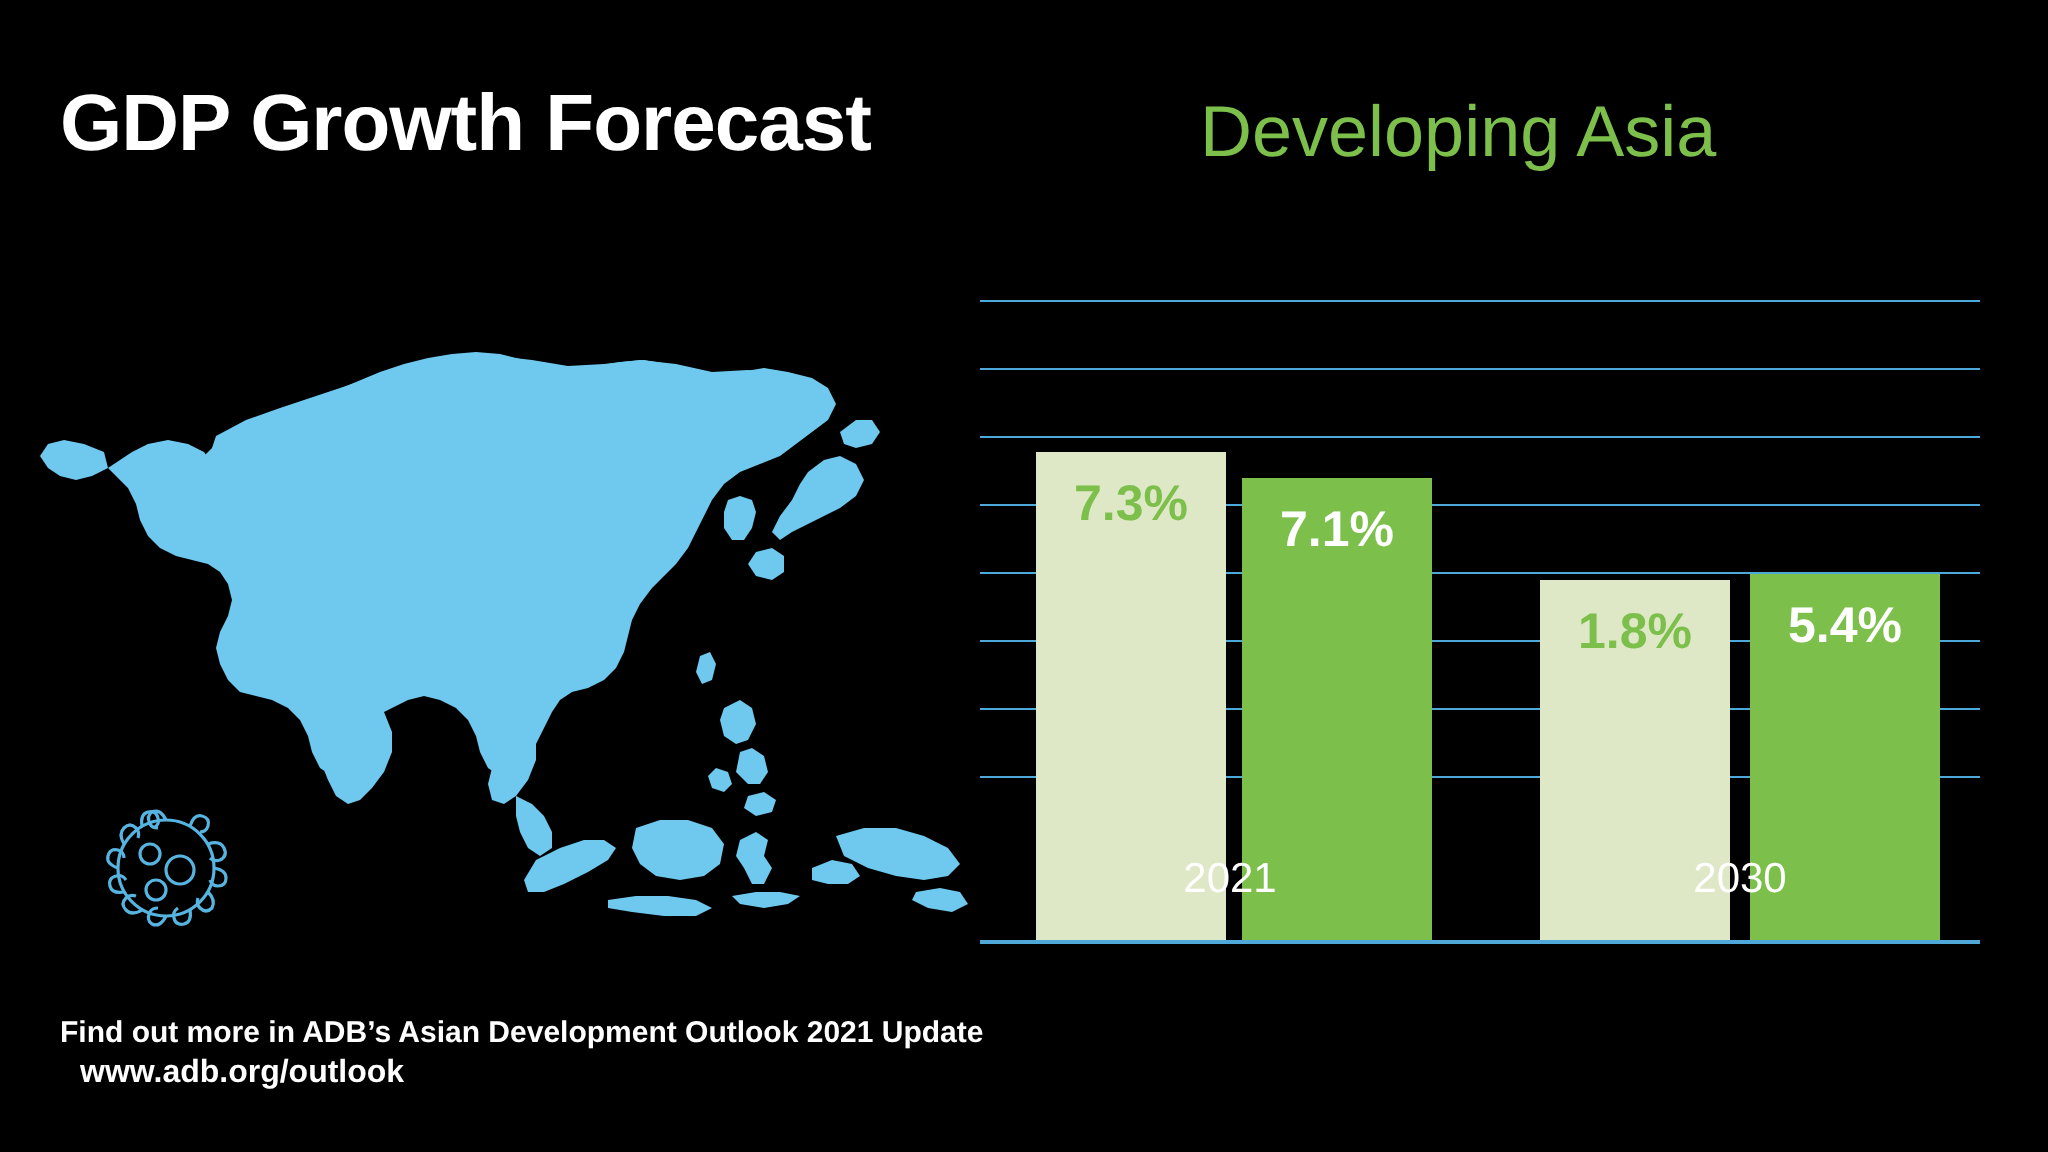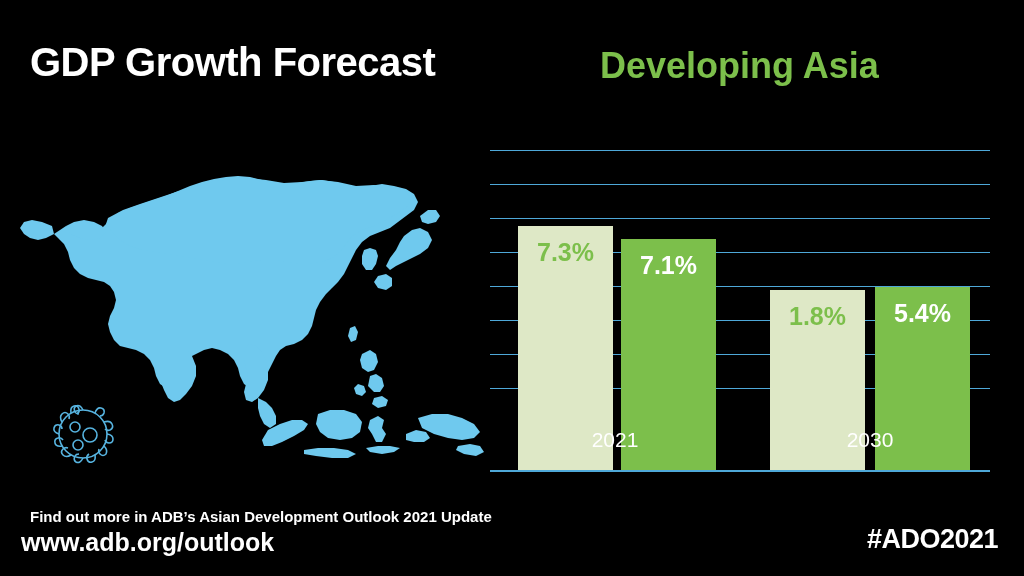--- a/index.html
+++ b/index.html
@@ -26,21 +26,21 @@
     font-weight: bold;
     color: #ffffff;
     letter-spacing: -0.5px;
     white-space: nowrap;
   }
   #subtitle {
     position: absolute;
     left: 600px;
     top: 45px;
     font-size: 36px;
-    font-weight: bold;
+    font-weight: normal;
     color: #7cbf4b;
     letter-spacing: 0px;
     white-space: nowrap;
   }
 
   
   #map-wrap {
     position: absolute;
     left: 18px;
     top: 158px;
@@ -137,23 +137,23 @@
     position: absolute;
     left: 30px;
     top: 508px;
     font-size: 15px;
     font-weight: bold;
     color: #ffffff;
     white-space: nowrap;
   }
   #footer-line2 {
     position: absolute;
-    left: 21px;
+    left: 40px;
     top: 528px;
-    font-size: 25px;
+    font-size: 16px;
     font-weight: bold;
     color: #ffffff;
     white-space: nowrap;
   }
   #hashtag {
     position: absolute;
     right: 26px;
     top: 524px;
     font-size: 27px;
     font-weight: bold;
@@ -267,15 +267,14 @@
       <div class="bar-label">5.4%</div>
     </div>
   </div>
 
   <div class="year-label" style="left:555px; width:120px;">2021</div>
   <div class="year-label" style="left:810px; width:120px;">2030</div>
 
 
   <div id="footer-line1">Find out more in ADB’s Asian Development Outlook 2021 Update</div>
   <div id="footer-line2">www.adb.org/outlook</div>
-  <div id="hashtag">#ADO2021</div>
 
 </div>
 
 </body></html>

